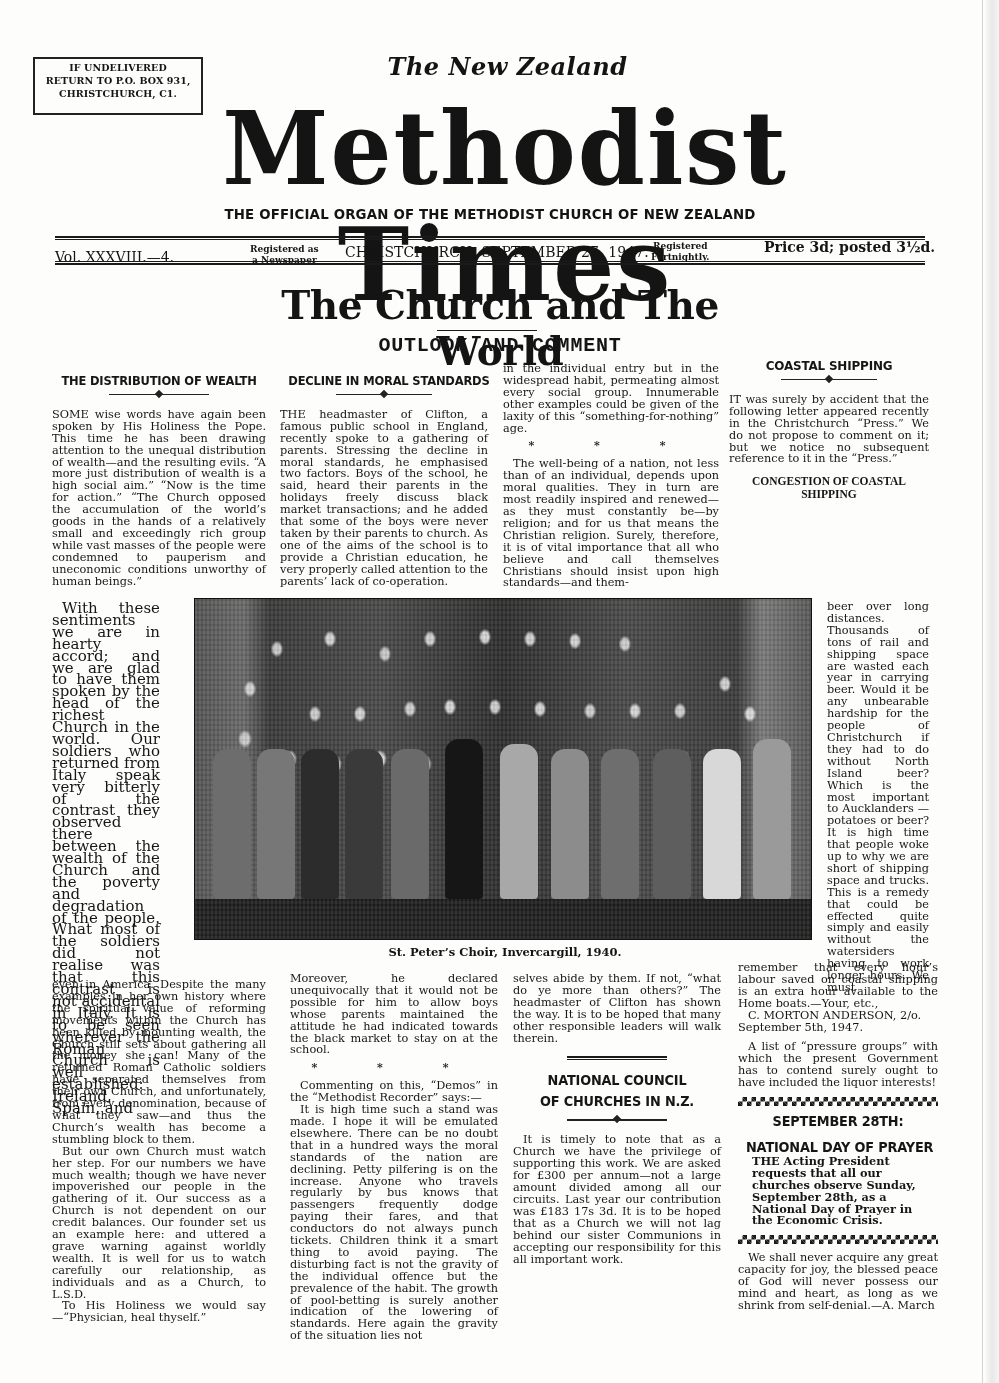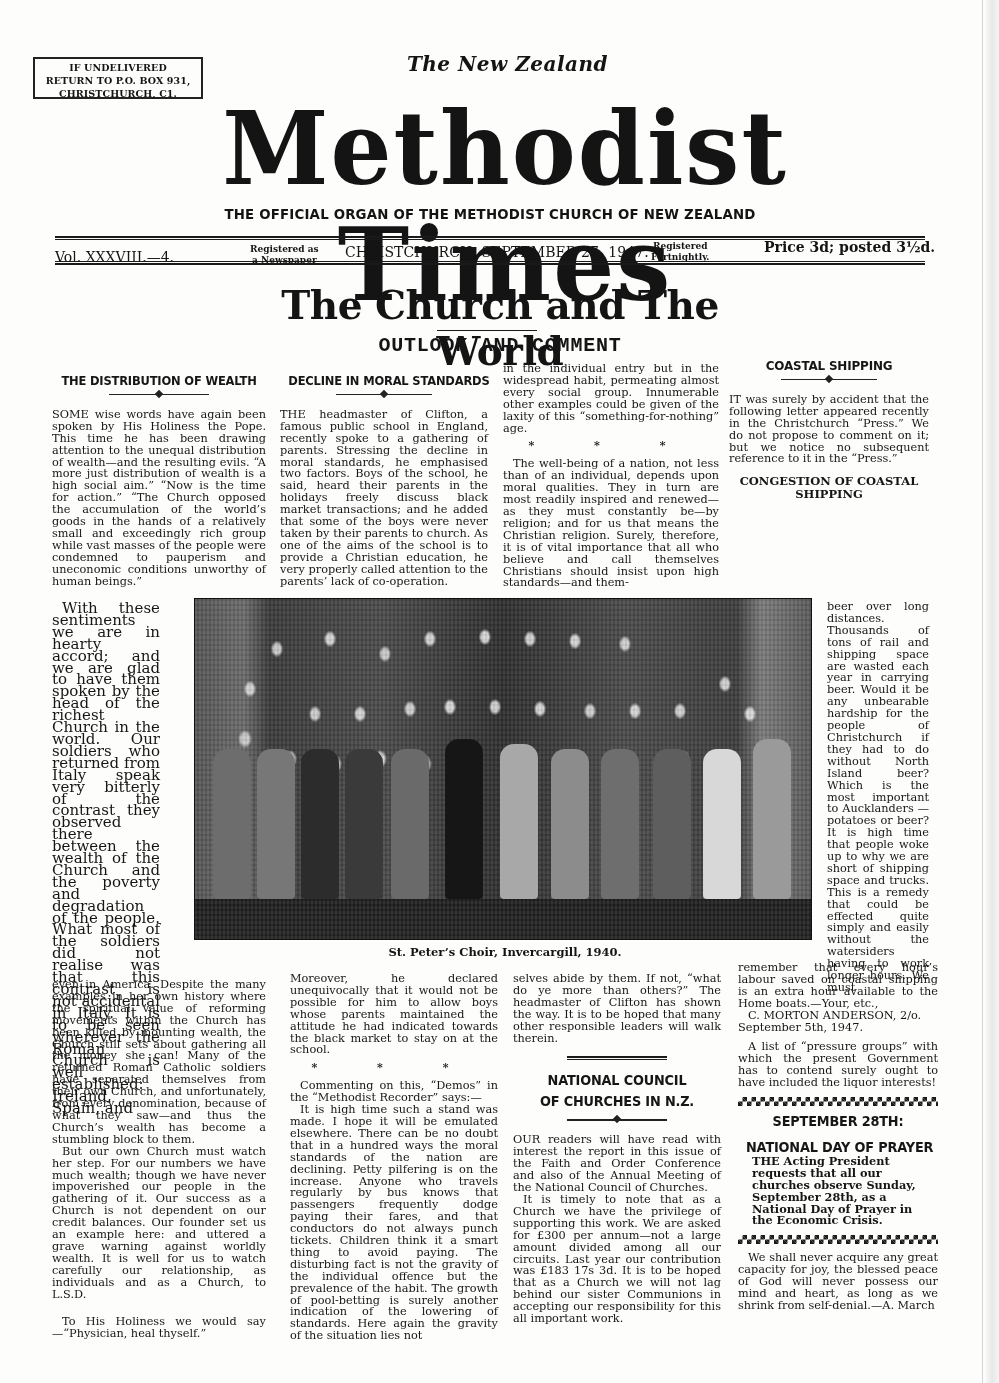--- a/index.html
+++ b/index.html
@@ -6,25 +6,25 @@
   body {
     width: 999px; height: 1383px; background: #fdfdfc; color: #141414;
     font-family: "DejaVu Serif", serif; position: relative; overflow: hidden;
   }
   .abs { position: absolute; }
   .edge-right { position: absolute; right: 0; top: 0; width: 14px; height: 1383px;
     background: linear-gradient(to right, #fafafa, #e8e8e8 50%, #f4f4f4); }
   .edge-line { position: absolute; left: 982px; top: 0; width: 1px; height: 1383px; background: #d4d4d4; }
 
   
-  .return-box { left: 33px; top: 57px; width: 170px; height: 42px; border: 2px solid #222;
+  .return-box { left: 33px; top: 57px; width: 170px; height: 58px; border: 2px solid #222;
     font-family: "DejaVu Serif", serif; font-weight: bold; font-size: 9.5px; line-height: 13px;
     text-align: center; padding-top: 2px; box-sizing: border-box; letter-spacing: 0.1px; }
   .nz-title { left: 370px; top: 52px; width: 275px; text-align: center;
-    font-family: "DejaVu Serif", serif; font-weight: bold; font-style: italic; font-size: 20px; letter-spacing: 0.5px; }
+    font-family: "DejaVu Serif", serif; font-weight: bold; font-style: italic; font-size: 24px; letter-spacing: 0.5px; }
   .main-title { left: 95px; top: 92px; width: 820px; text-align: center;
     font-family: "DejaVu Serif", serif; font-weight: bold; font-size: 96px; line-height: 110px;
     letter-spacing: 2px; transform: scaleY(1.05); transform-origin: top; }
   .organ-line { left: 150px; top: 206px; width: 680px; text-align: center;
     font-family: "DejaVu Sans", sans-serif; font-weight: bold; font-size: 14.5px; letter-spacing: 0.2px; transform: scaleX(0.92); }
   .rule { position: absolute; background: #1a1a1a; }
   .vol { left: 55px; top: 249px; font-size: 14px; }
   .registered { left: 250px; top: 244px; font-size: 9px; line-height: 11px; font-weight: bold; text-align: center; }
   .date-city { left: 345px; top: 244px; font-size: 14px; letter-spacing: 0.1px; }
   .published { left: 651px; top: 241px; font-size: 9px; line-height: 11px; font-weight: bold; text-align: center; }
@@ -135,21 +135,21 @@
   <div class="sec-head">THE DISTRIBUTION OF WEALTH</div>
   <div class="orn" style="width:100px;"></div>
   <p class="noindent">SOME wise words have again been spoken by His Holiness the Pope. This time he has been drawing attention to the unequal distribution of wealth—and the resulting evils. “A more just distribution of wealth is a high social aim.” “Now is the time for action.” “The Church opposed the accumulation of the world’s goods in the hands of a relatively small and exceedingly rich group while vast masses of the people were condemned to pauperism and uneconomic conditions unworthy of human beings.”</p>
 </div>
 <div class="col" style="left:52px; top:603px; width:108px; font-size:15px;">
   <p>With these sentiments we are in hearty accord; and we are glad to have them spoken by the head of the richest Church in the world. Our soldiers who returned from Italy speak very bitterly of the contrast they observed there between the wealth of the Church and the poverty and degradation of the people. What most of the soldiers did not realise was that this contrast is not accidental in Italy. It is to be seen wherever the Roman Church is well established: Ireland, Spain, and</p>
 </div>
 <div class="col" style="left:52px; top:979px; width:214px;">
   <p class="noindent">even in America. Despite the many examples in her own history where the spiritual value of reforming movements within the Church has been killed by mounting wealth, the Church still sets about gathering all the money she can! Many of the returned Roman Catholic soldiers have separated themselves from their own Church, and unfortunately, from every denomination, because of what they saw—and thus the Church’s wealth has become a stumbling block to them.</p>
   <p>But our own Church must watch her step. For our numbers we have much wealth; though we have never impoverished our people in the gathering of it. Our success as a Church is not dependent on our credit balances. Our founder set us an example here: and uttered a grave warning against worldly wealth. It is well for us to watch carefully our relationship, as individuals and as a Church, to L.S.D.</p>
-  <p style="margin-top:16px;">To His Holiness we would say—“Physician, heal thyself.”</p>
+  <p style="margin-top:0;">To His Holiness we would say—“Physician, heal thyself.”</p>
 </div>
 
 <div class="col" style="left:280px; top:375px; width:208px;">
   <div class="sec-head">DECLINE IN MORAL STANDARDS</div>
   <div class="orn" style="width:96px;"></div>
   <p class="noindent">THE headmaster of Clifton, a famous public school in England, recently spoke to a gathering of parents. Stressing the decline in moral standards, he emphasised two factors. Boys of the school, he said, heard their parents in the holidays freely discuss black market transactions; and he added that some of the boys were never taken by their parents to church. As one of the aims of the school is to provide a Christian education, he very properly called attention to the parents’ lack of co-operation.</p>
 </div>
 <div class="col" style="left:290px; top:973px; width:208px;">
   <p class="noindent">Moreover, he declared unequivocally that it would not be possible for him to allow boys whose parents maintained the attitude he had indicated towards the black market to stay on at the school.</p>
   <div class="stars">* * *</div>
@@ -161,29 +161,28 @@
   <p class="noindent">in the individual entry but in the widespread habit, permeating almost every social group. Innumerable other examples could be given of the laxity of this “something-for-nothing” age.</p>
   <div class="stars">* * *</div>
   <p>The well-being of a nation, not less than of an individual, depends upon moral qualities. They in turn are most readily inspired and renewed—as they must constantly be—by religion; and for us that means the Christian religion. Surely, therefore, it is of vital importance that all who believe and call themselves Christians should insist upon high standards—and them-</p>
 </div>
 <div class="col" style="left:513px; top:973px; width:208px;">
   <p class="noindent">selves abide by them. If not, “what do ye more than others?” The headmaster of Clifton has shown the way. It is to be hoped that many other responsible leaders will walk therein.</p>
   <div class="rule" style="position:relative; width:100px; height:2px; margin:12px auto 1px auto;"></div>
   <div class="rule" style="position:relative; width:100px; height:1px; margin:0 auto 10px auto;"></div>
   <div class="sec-head" style="font-size:14px; white-space:normal; line-height:21px; padding:0 20px;">NATIONAL COUNCIL OF CHURCHES IN N.Z.</div>
   <div class="orn" style="width:100px;"></div>
-  <p class="noindent">OUR readers will have read with interest the report in this issue of the Faith and Order Conference and also of the Annual Meeting of the National Council of Churches.</p>
   <p>It is timely to note that as a Church we have the privilege of supporting this work. We are asked for £300 per annum—not a large amount divided among all our circuits. Last year our contribution was £183 17s 3d. It is to be hoped that as a Church we will not lag behind our sister Communions in accepting our responsibility for this all important work.</p>
 </div>
 
 <div class="col" style="left:729px; top:360px; width:200px;">
   <div class="sec-head" style="font-size:13px;">COASTAL SHIPPING</div>
   <div class="orn" style="width:96px;"></div>
   <p class="noindent">IT was surely by accident that the following letter appeared recently in the Christchurch “Press.” We do not propose to comment on it; but we notice no subsequent reference to it in the “Press.”</p>
-  <div style="text-align:center; font-weight:bold; font-size:11.5px; margin:10px 0 5px 0; line-height:13px;">CONGESTION OF COASTAL SHIPPING</div>
+  <div style="text-align:center; font-weight:bold; font-size:11.5px; margin:10px 0 5px 0; line-height:13px;font-family:Liberation Serif, serif;">CONGESTION OF COASTAL SHIPPING</div>
 </div>
 <div class="col" style="left:827px; top:601px; width:102px;">
   <p class="noindent">beer over long distances. Thousands of tons of rail and shipping space are wasted each year in carrying beer. Would it be any unbearable hardship for the people of Christchurch if they had to do without North Island beer? Which is the most important to Aucklanders — potatoes or beer? It is high time that people woke up to why we are short of shipping space and trucks. This is a remedy that could be effected quite simply and easily without the watersiders having to work longer hours. We must</p>
 </div>
 <div class="col" style="left:738px; top:962px; width:200px;">
   <p class="noindent">remember that every hour’s labour saved on coastal shipping is an extra hour available to the Home boats.—Your, etc.,</p>
   <p>C. MORTON ANDERSON, 2/o.</p>
   <p class="noindent">September 5th, 1947.</p>
   <p style="margin-top:8px;">A list of “pressure groups” with which the present Government has to contend surely ought to have included the liquor interests!</p>
   <div class="checker"></div>

